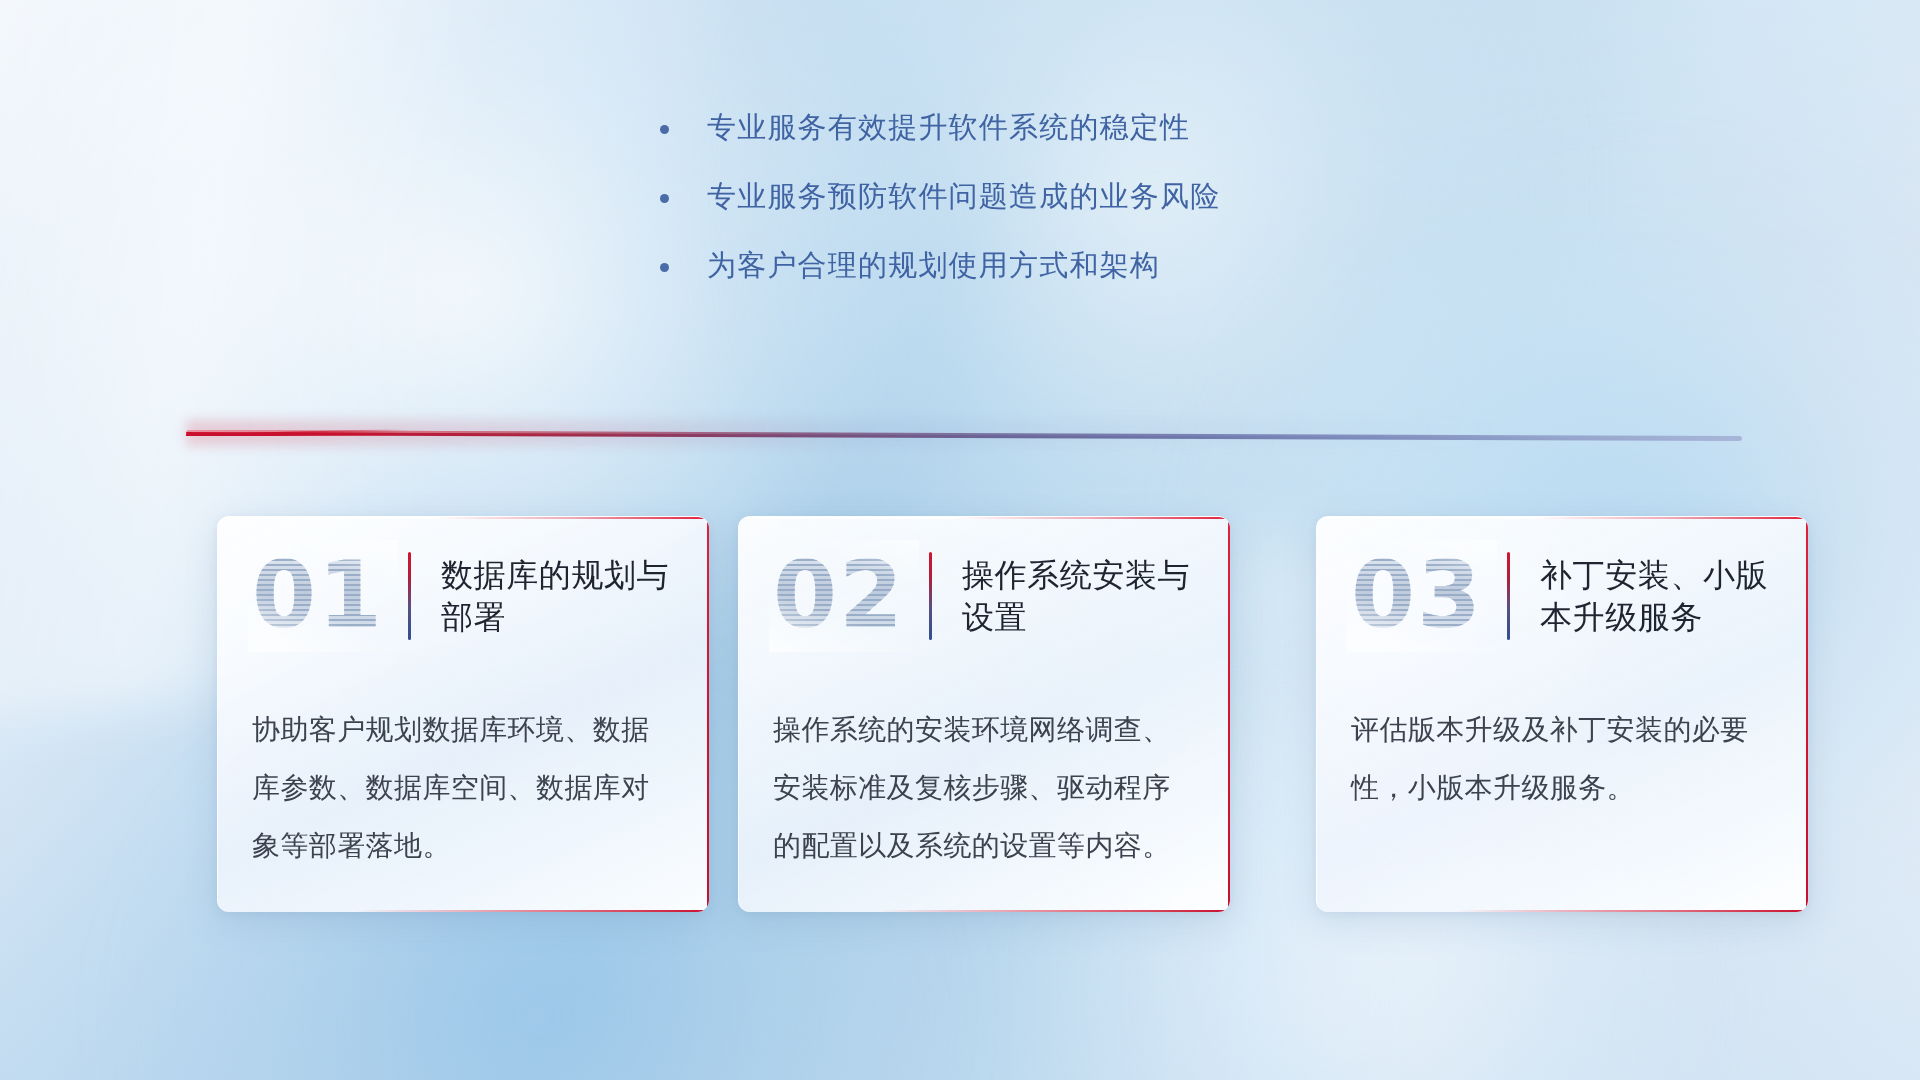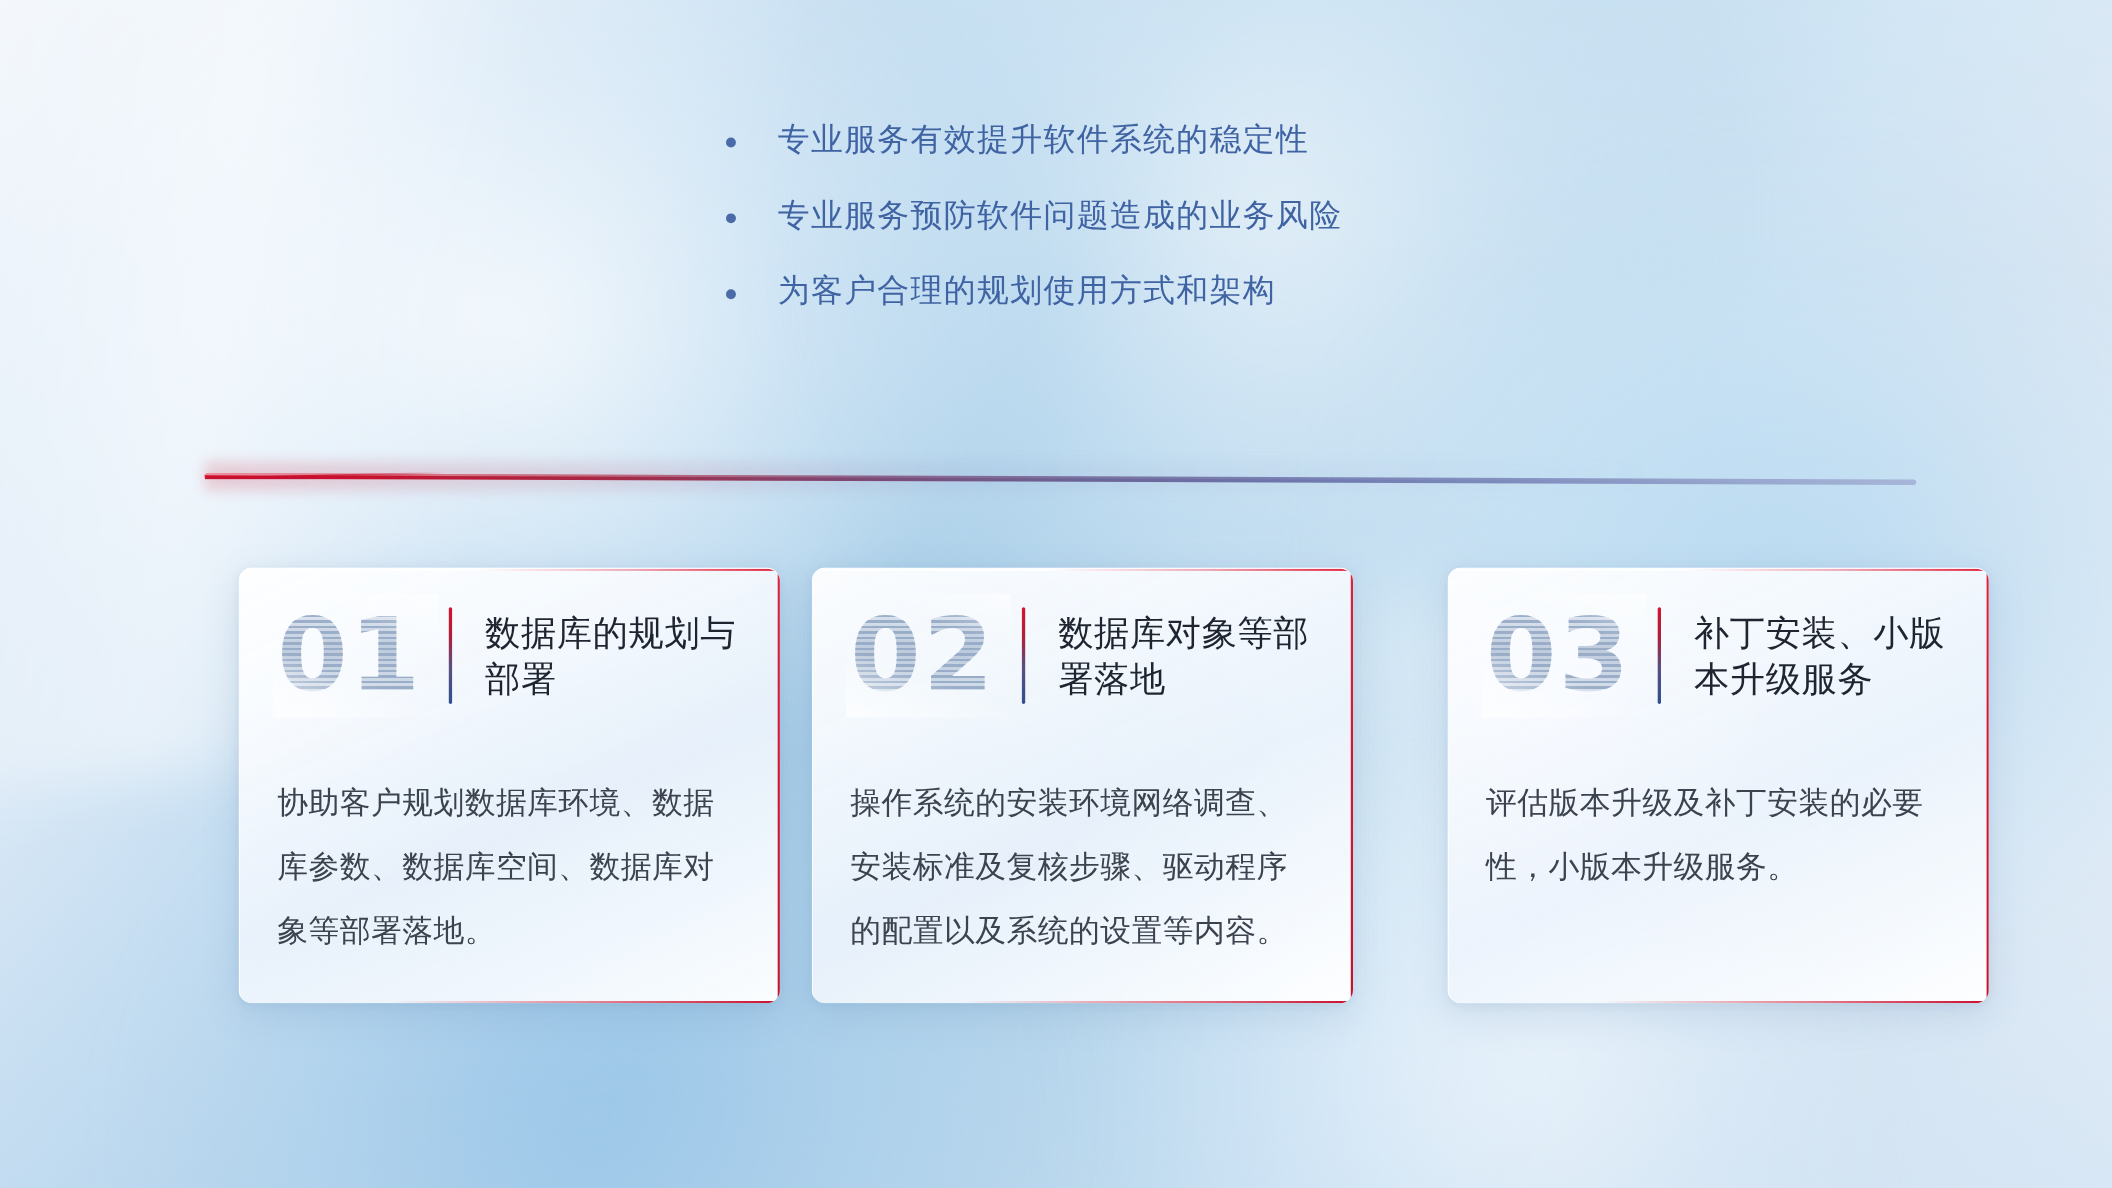--- a/index.html
+++ b/index.html
@@ -266,21 +266,21 @@
     </div>
 
     <div class="card" id="card-2">
       <div class="card-topedge"></div>
       <div class="card-head">
         <div class="card-num">
           <div class="num-text">02</div>
           <div class="num-fade"></div>
         </div>
         <div class="card-rule"></div>
-        <div class="card-title">数据库对象等部署落地</div>
+        <div class="card-title">操作系统安装与设置</div>
       </div>
       <div class="card-body">操作系统的安装环境网络调查、安装标准及复核步骤、驱动程序的配置以及系统的设置等内容。</div>
     </div>
 
     <div class="card" id="card-3">
       <div class="card-topedge"></div>
       <div class="card-head">
         <div class="card-num">
           <div class="num-text">03</div>
           <div class="num-fade"></div>

